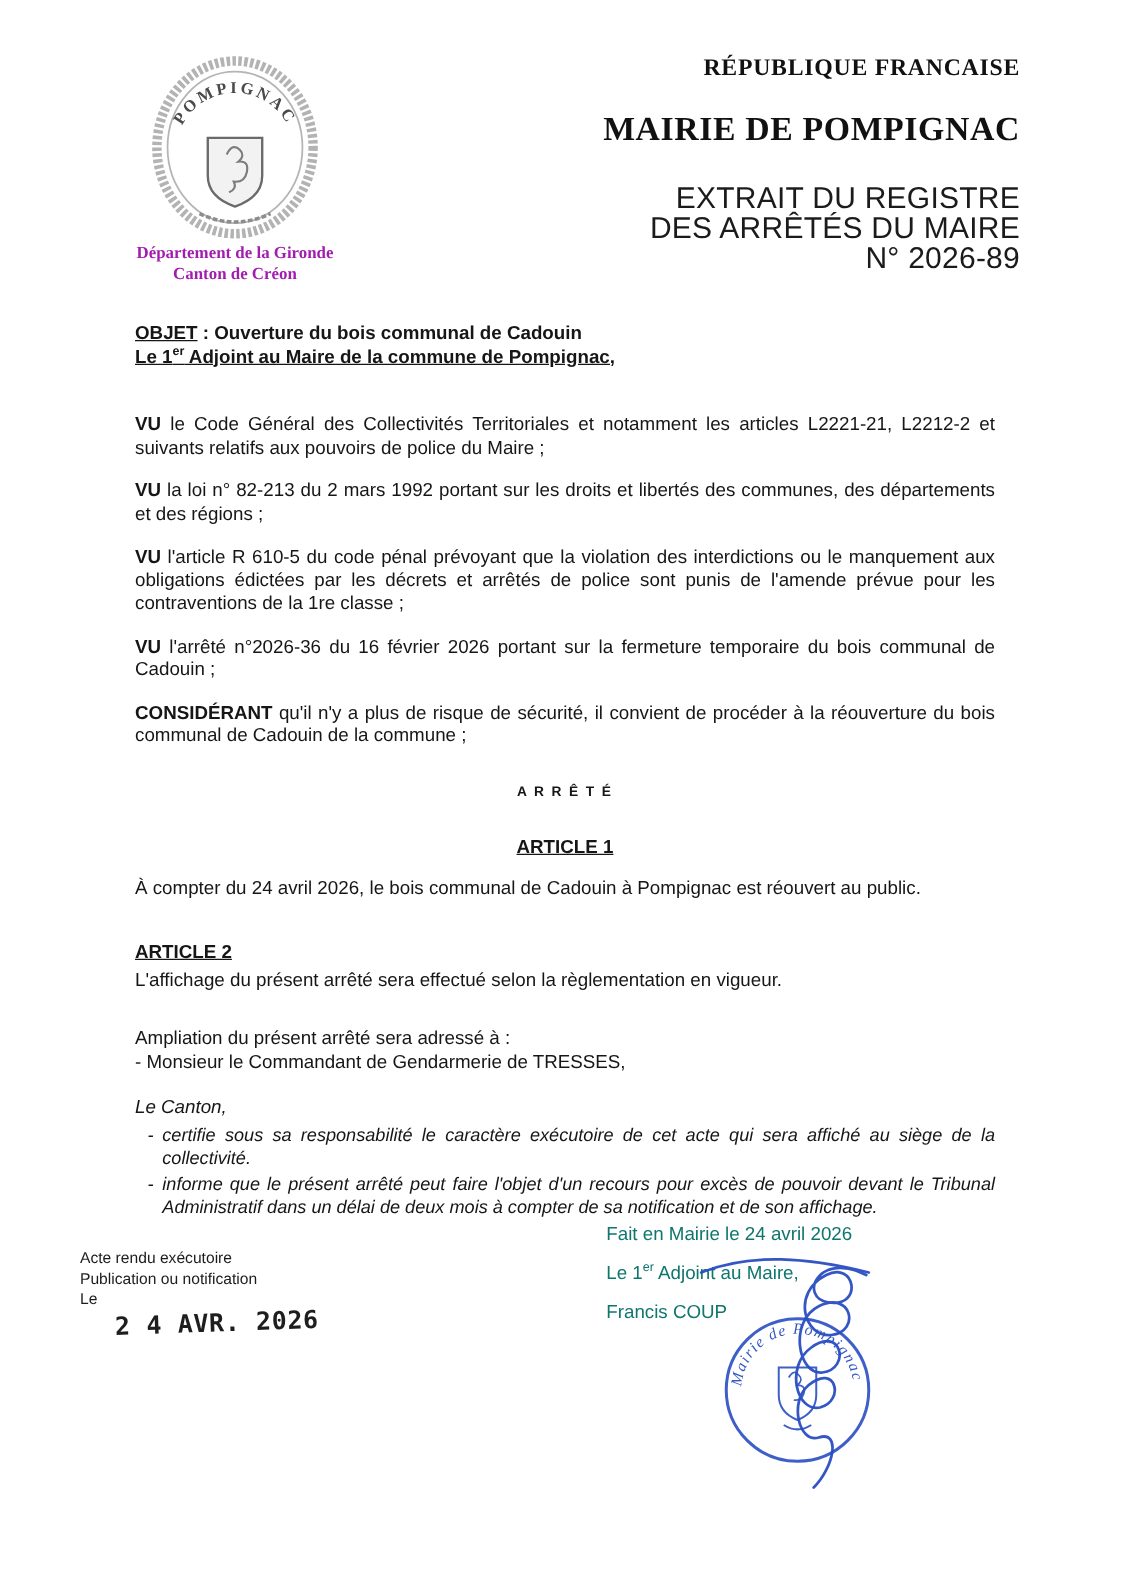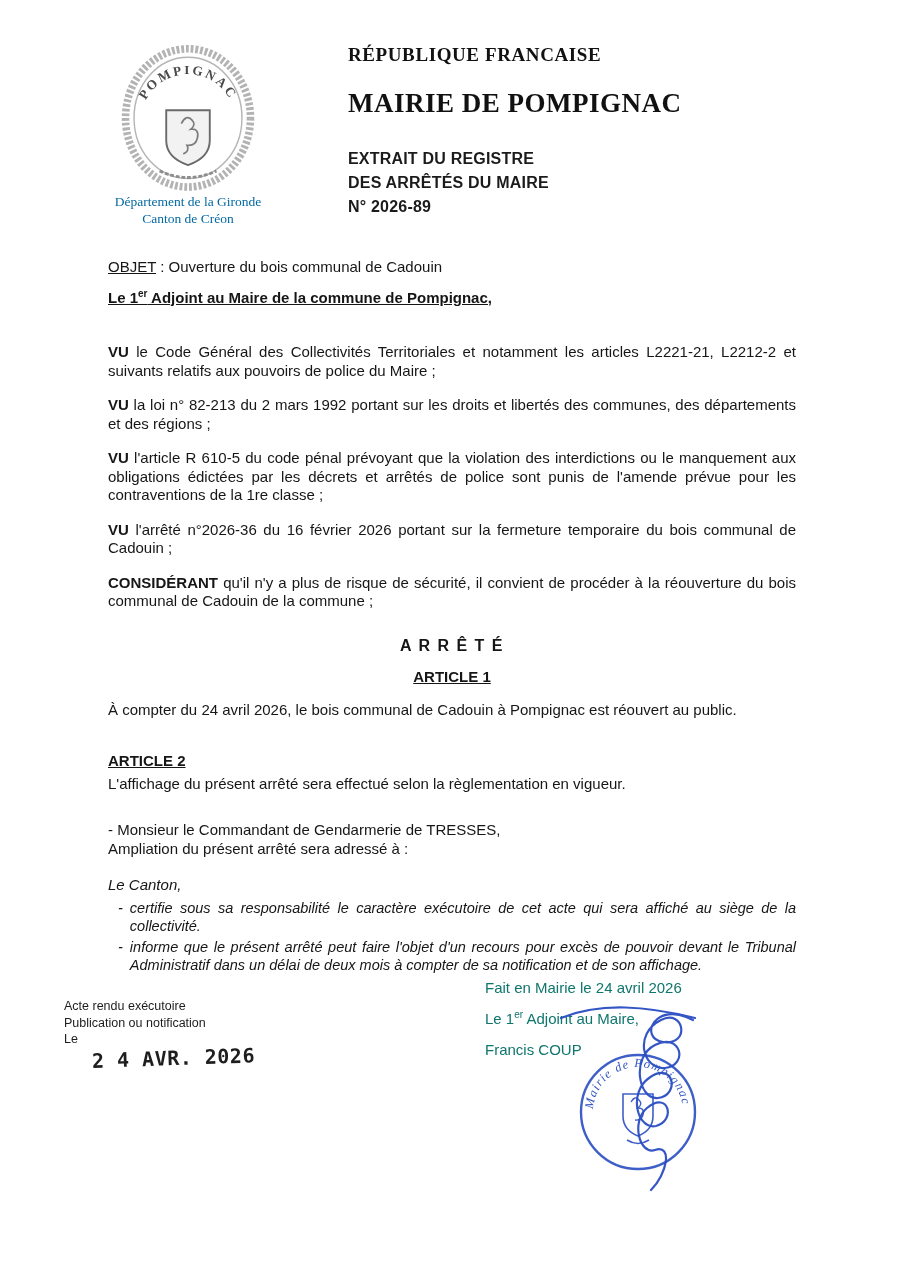--- a/index.html
+++ b/index.html
@@ -5,37 +5,37 @@
   * { margin:0; padding:0; box-sizing:border-box; }
   html,body { background:#ffffff; }
   .page {
     position:relative; width:900px; height:1274px; background:#ffffff;
     font-family:"Liberation Sans", sans-serif; color:#161616; overflow:hidden;
   }
 
   
   .seal-block { position:absolute; left:96px; top:40px; width:184px; text-align:center; }
   .seal { width:142px; height:152px; display:block; margin:0 auto 1px; }
-  .dept-line { font-family:"Liberation Serif", serif; font-weight:normal; font-size:13.5px; line-height:17px; color:#0369a1; }
+  .dept-line { font-family:"Liberation Serif", serif; font-weight:bold; font-size:13.5px; line-height:17px; color:#a21caf; }
 
-  .head-center { position:absolute; left:348px; top:44px; width:500px; text-align:left; }
+  .head-center { position:absolute; left:316px; top:44px; width:500px; text-align:right; }
   .republic { font-family:"Liberation Serif", serif; font-weight:bold; font-size:19px; letter-spacing:.6px; color:#111; }
   .mairie   { font-family:"Liberation Serif", serif; font-weight:bold; font-size:27px; letter-spacing:.5px; margin-top:22px; color:#111; }
-  .extrait  { margin-top:28px; font-weight:bold; font-size:16px; line-height:24px; letter-spacing:.2px; color:#1b1b1b; }
+  .extrait  { margin-top:28px; font-weight:normal; font-size:24px; line-height:24px; letter-spacing:.2px; color:#1b1b1b; }
 
   
   .content { position:absolute; left:108px; top:258px; width:688px; font-size:15px; line-height:18.5px; }
   .u { text-decoration:underline; }
-  .objet { font-weight:normal; margin-bottom:12px; }
+  .objet { font-weight:bold; }
   .adjoint { font-weight:bold; margin-bottom:36px; }
   .adjoint .ul-wrap { text-decoration:underline; }
   sup { font-size:10px; vertical-align:super; line-height:0; }
   .para { text-align:justify; margin-bottom:16px; }
   .para b { font-weight:bold; }
-  .arrete-title { text-align:center; font-size:16px; font-weight:bold; letter-spacing:1.5px; margin-top:26px; margin-bottom:13px; }
+  .arrete-title { text-align:center; font-size:11px; font-weight:bold; letter-spacing:1.5px; margin-top:26px; margin-bottom:26px; }
   .article-h { text-align:center; font-size:15px; font-weight:bold; margin-bottom:14px; }
   .article-t1 { margin-bottom:33px; }
   .article-t2 { margin-bottom:28px; }
   .article-h2 { text-align:left; font-size:15px; font-weight:bold; margin-bottom:4px; }
   .ampliation { margin-bottom:18px; line-height:18.5px; }
   .maire-label { font-style:italic; margin-bottom:4px; }
   .bullet { display:flex; gap:7px; font-style:italic; font-size:14.5px; line-height:18px; margin:3px 0 3px 10px; text-align:justify; }
   .bullet .dash { flex:0 0 auto; }
 
   
@@ -98,22 +98,22 @@
 
     <h2 class="arrete-title">A R R Ê T É</h2>
 
     <h3 class="article-h"><span class="u">ARTICLE 1</span></h3>
     <p class="article-t1">À compter du 24 avril 2026, le bois communal de Cadouin à Pompignac est réouvert au public.</p>
 
     <h3 class="article-h2"><span class="u">ARTICLE 2</span></h3>
     <p class="article-t2">L'affichage du présent arrêté sera effectué selon la règlementation en vigueur.</p>
 
     <div class="ampliation">
+      <div>Ampliation du présent arrêté sera adressé à :</div>
       <div>- Monsieur le Commandant de Gendarmerie de TRESSES,</div>
-      <div>Ampliation du présent arrêté sera adressé à :</div>
     </div>
 
     <div>
       <p class="maire-label">Le Canton,</p>
       <div class="bullet">
           <span class="dash">-</span>
           <span>certifie sous sa responsabilité le caractère exécutoire de cet acte qui sera affiché au siège de la collectivité.</span>
         </div>
       <div class="bullet">
           <span class="dash">-</span>

